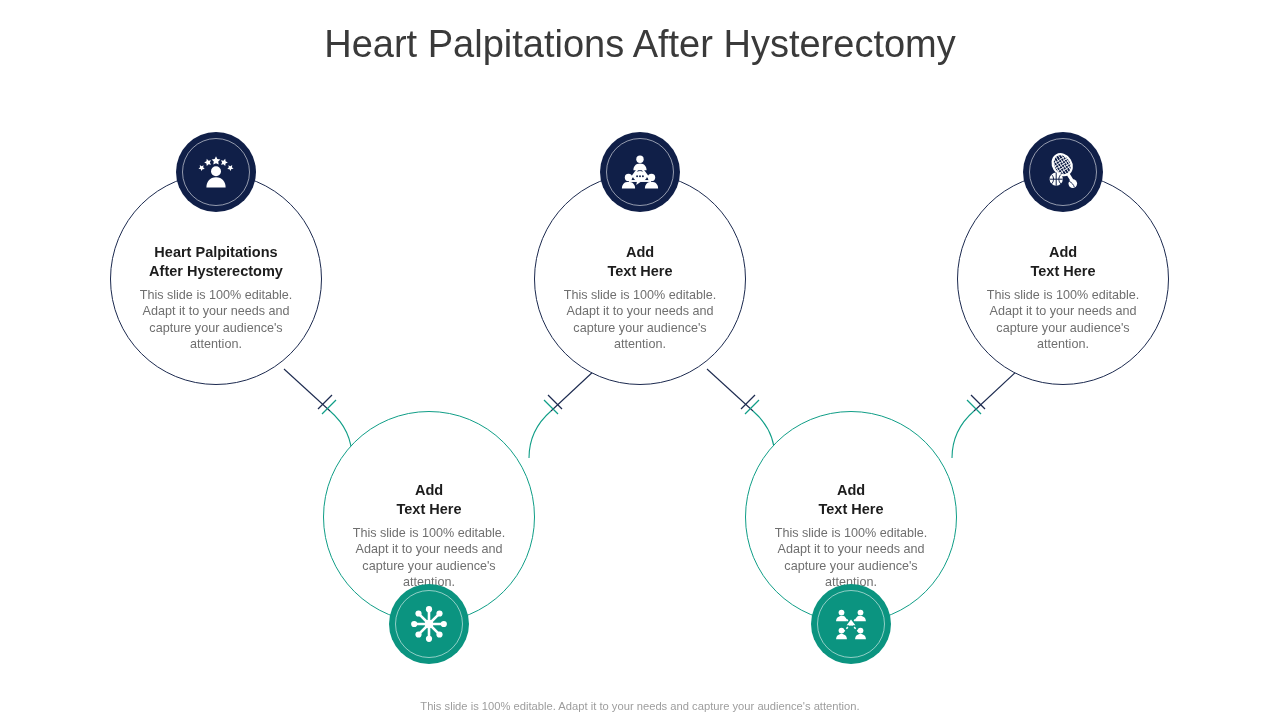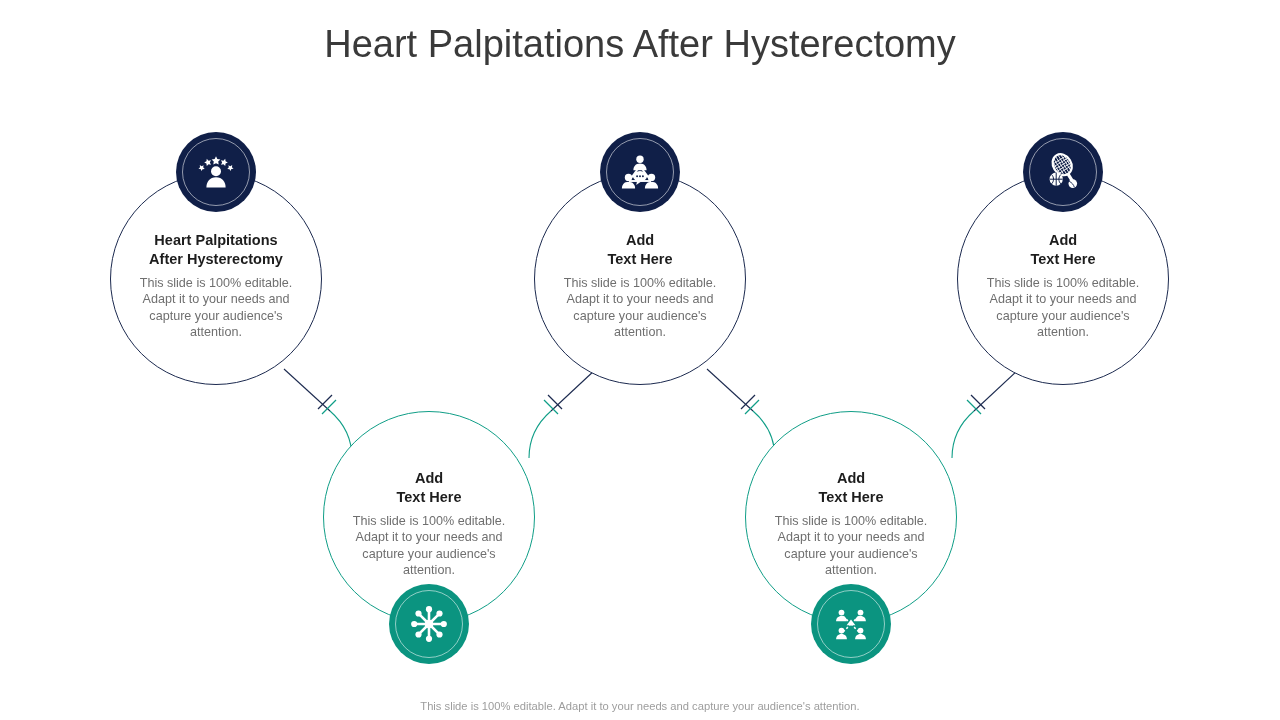--- a/index.html
+++ b/index.html
@@ -63,20 +63,21 @@
     background: #ffffff;
   }
   .node.navy .node-ring  { border: 1.1px solid #1c2a4f; }
   .node.teal .node-ring  { border: 1.1px solid #109e87; }
 
   .node-text {
     position: absolute;
     left: 14px;
     width: 184px;
     text-align: center;
+    margin-top: 12px;
   }
   .node.navy .node-text { top: 58px; }
   .node.teal .node-text { top: 58px; }
 
   .node-heading {
     font-size: 14.5px;
     font-weight: bold;
     color: #1d1d1d;
     line-height: 19px;
     white-space: pre-line;

